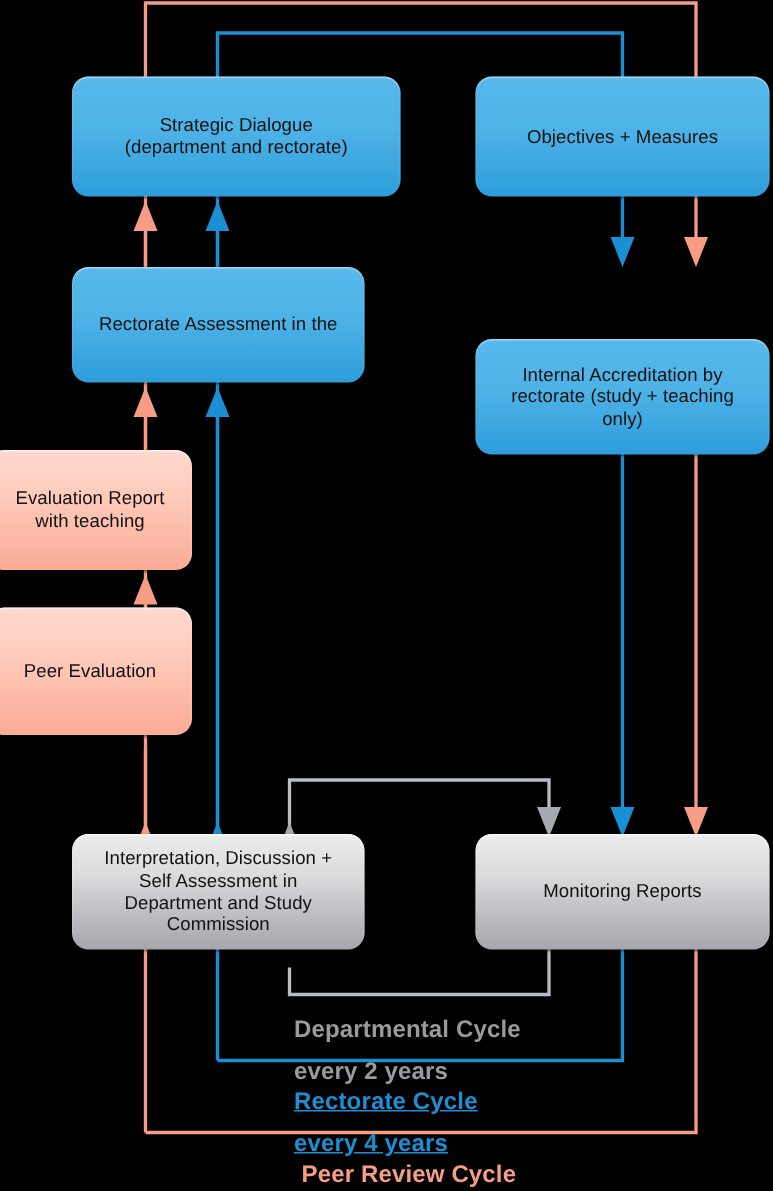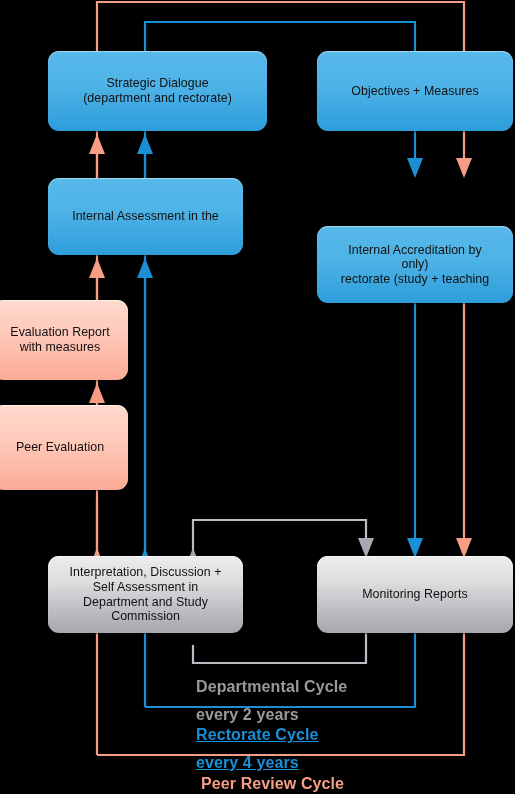--- a/index.html
+++ b/index.html
@@ -152,36 +152,36 @@
   </div>
 
   <div class="node node-blue" style="left:317px; top:51px; width:196px; height:80px;">
     <div>
       <span class="node-line">Objectives + Measures</span>
     </div>
   </div>
 
   <div class="node node-blue" style="left:48px; top:178px; width:195px; height:77px;">
     <div>
-      <span class="node-line">Internal Assessment in the</span>
+      <span class="node-line">Rectorate Assessment in the</span>
     </div>
   </div>
 
   <div class="node node-blue" style="left:317px; top:178px; width:196px; height:77px;margin-top:48px;">
     <div>
       <span class="node-line">Internal Accreditation by</span>
+      <span class="node-line">rectorate (study + teaching</span>
       <span class="node-line">only)</span>
-      <span class="node-line">rectorate (study + teaching</span>
     </div>
   </div>
 
   <div class="node node-pink flush-left" style="left:-8px; top:300px; width:136px; height:80px;">
     <div>
       <span class="node-line">Evaluation Report</span>
-      <span class="node-line">with measures</span>
+      <span class="node-line">with teaching</span>
     </div>
   </div>
 
   <div class="node node-pink flush-left" style="left:-8px; top:405px; width:136px; height:85px;">
     <div>
       <span class="node-line">Peer Evaluation</span>
     </div>
   </div>
 
   <div class="node node-gray" style="left:48px; top:556px; width:195px; height:77px;">

